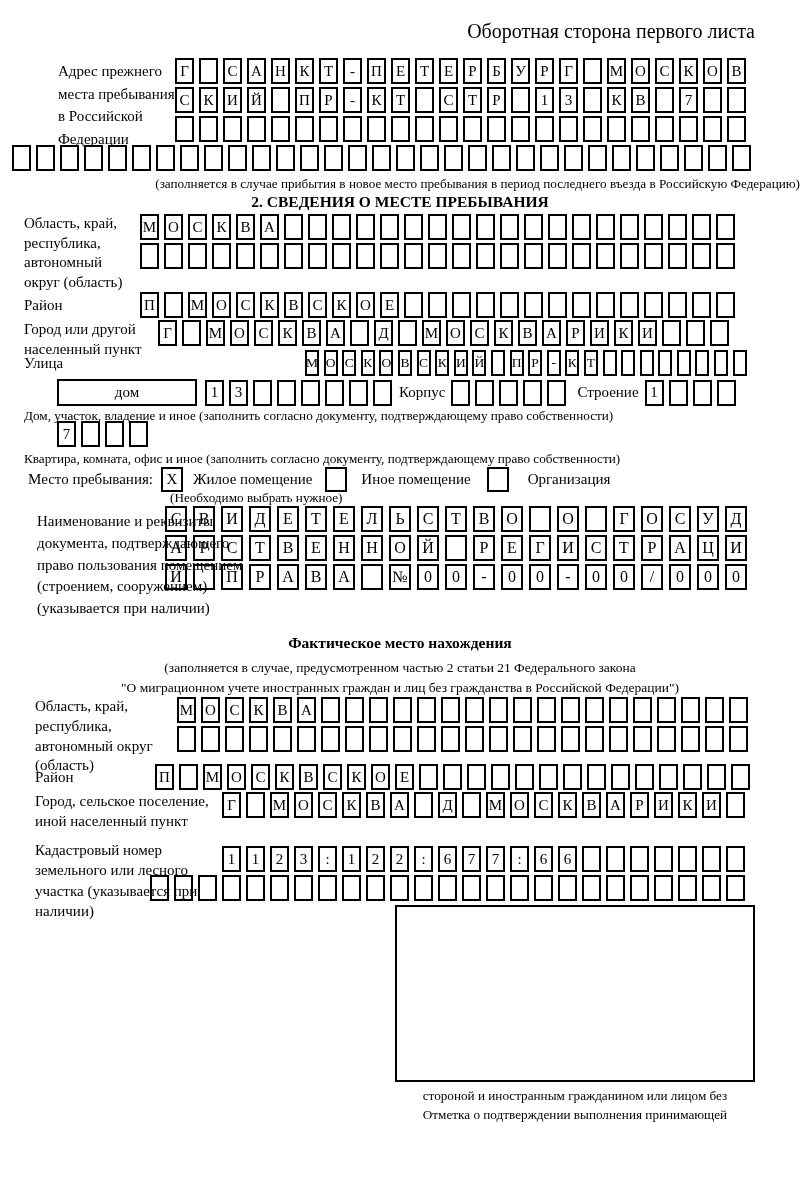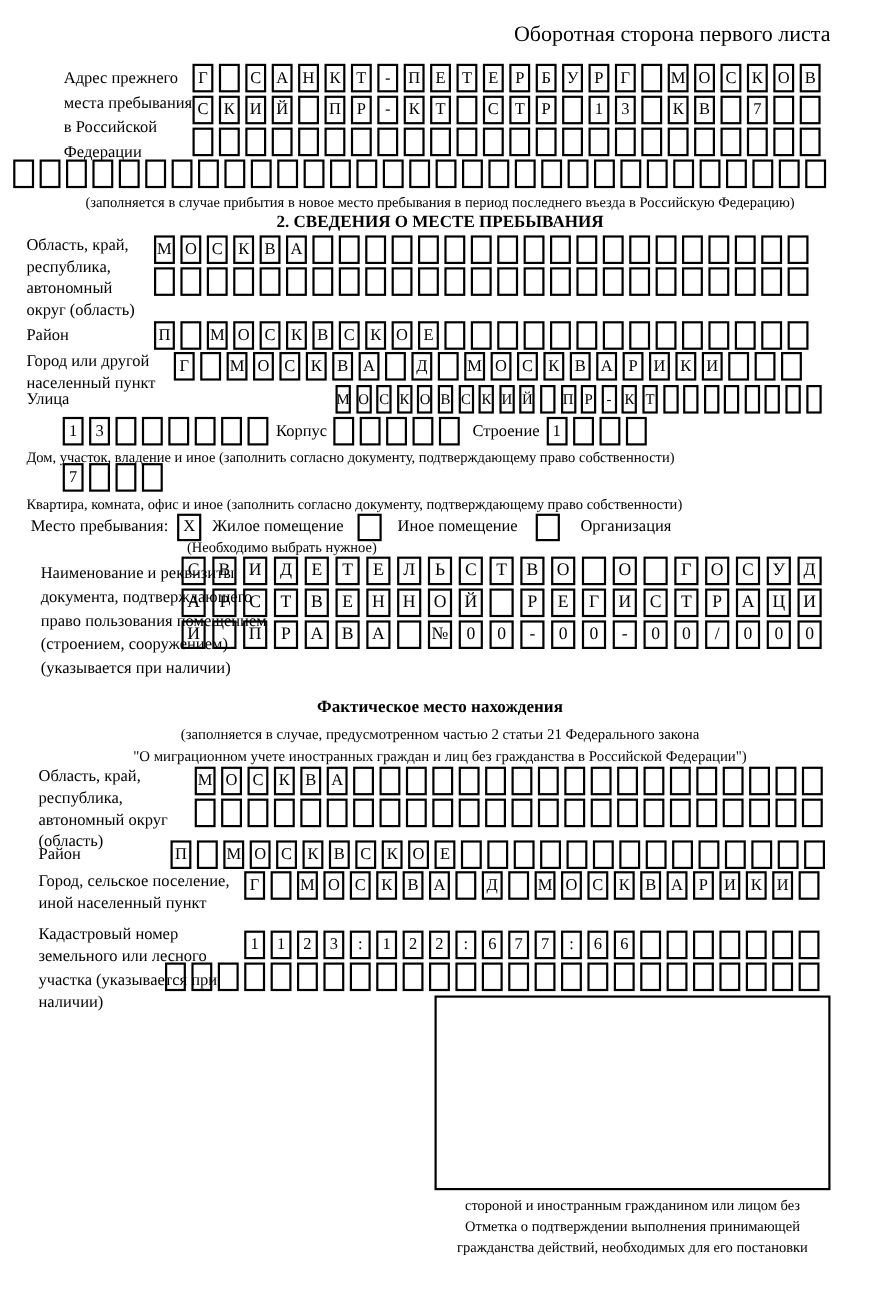--- a/index.html
+++ b/index.html
@@ -10,21 +10,21 @@
     margin: 0 auto;
     background: #ffffff;
     color: #000000;
     font-family: "Liberation Serif", serif;
     font-size: 15px;
     overflow: hidden;
   }
   .abs { position: absolute; }
   .center { text-align: center; width: 100%; }
   .bold { font-weight: bold; }
-  .small { font-size: 13.2px; }
+  .small { font-size: 13.2px; text-align: right; }
   .note3 { font-size: 13.5px; line-height: 1.5; }
 
   .flabel { position: absolute; left: 24px; top: 0; line-height: 1.3; }
 
   .cellrow { display: flex; margin-bottom: 3px; height: 26px; }
   .cell {
     flex: 0 0 auto;
     width: 19px; height: 26px;
     border: 2px solid #000;
     margin-right: 5px;
@@ -340,20 +340,21 @@
         <span class="cell"></span>
         <span class="cell"></span>
         <span class="cell"></span>
         <span class="cell"></span>
         <span class="cell"></span>
         <span class="cell"></span>
       </div>
   </div>
 
   <div class="abs inline-flex-row" style="top:379px; left:57px;">
+    <div class="typebox" style="width:140px;">дом</div>
     <div class="cellrow" style="margin-bottom:0;">
         <span class="cell">1</span>
         <span class="cell">3</span>
         <span class="cell"></span>
         <span class="cell"></span>
         <span class="cell"></span>
         <span class="cell"></span>
         <span class="cell"></span>
         <span class="cell"></span>
       </div>
@@ -642,16 +643,15 @@
         <span class="cell"></span>
         <span class="cell"></span>
         <span class="cell"></span>
       </div>
   </div>
 
   <div class="stamp-box"></div>
   <div class="abs small stamp-caption" style="top:1086px; left:378px; width:394px; text-align:center;">
     <div>стороной и иностранным гражданином или лицом без</div>
     <div>Отметка о подтверждении выполнения принимающей</div>
-    <div>гражданства действий, необходимых для его постановки</div>
   </div>
 
 </div>
 
 </body></html>

